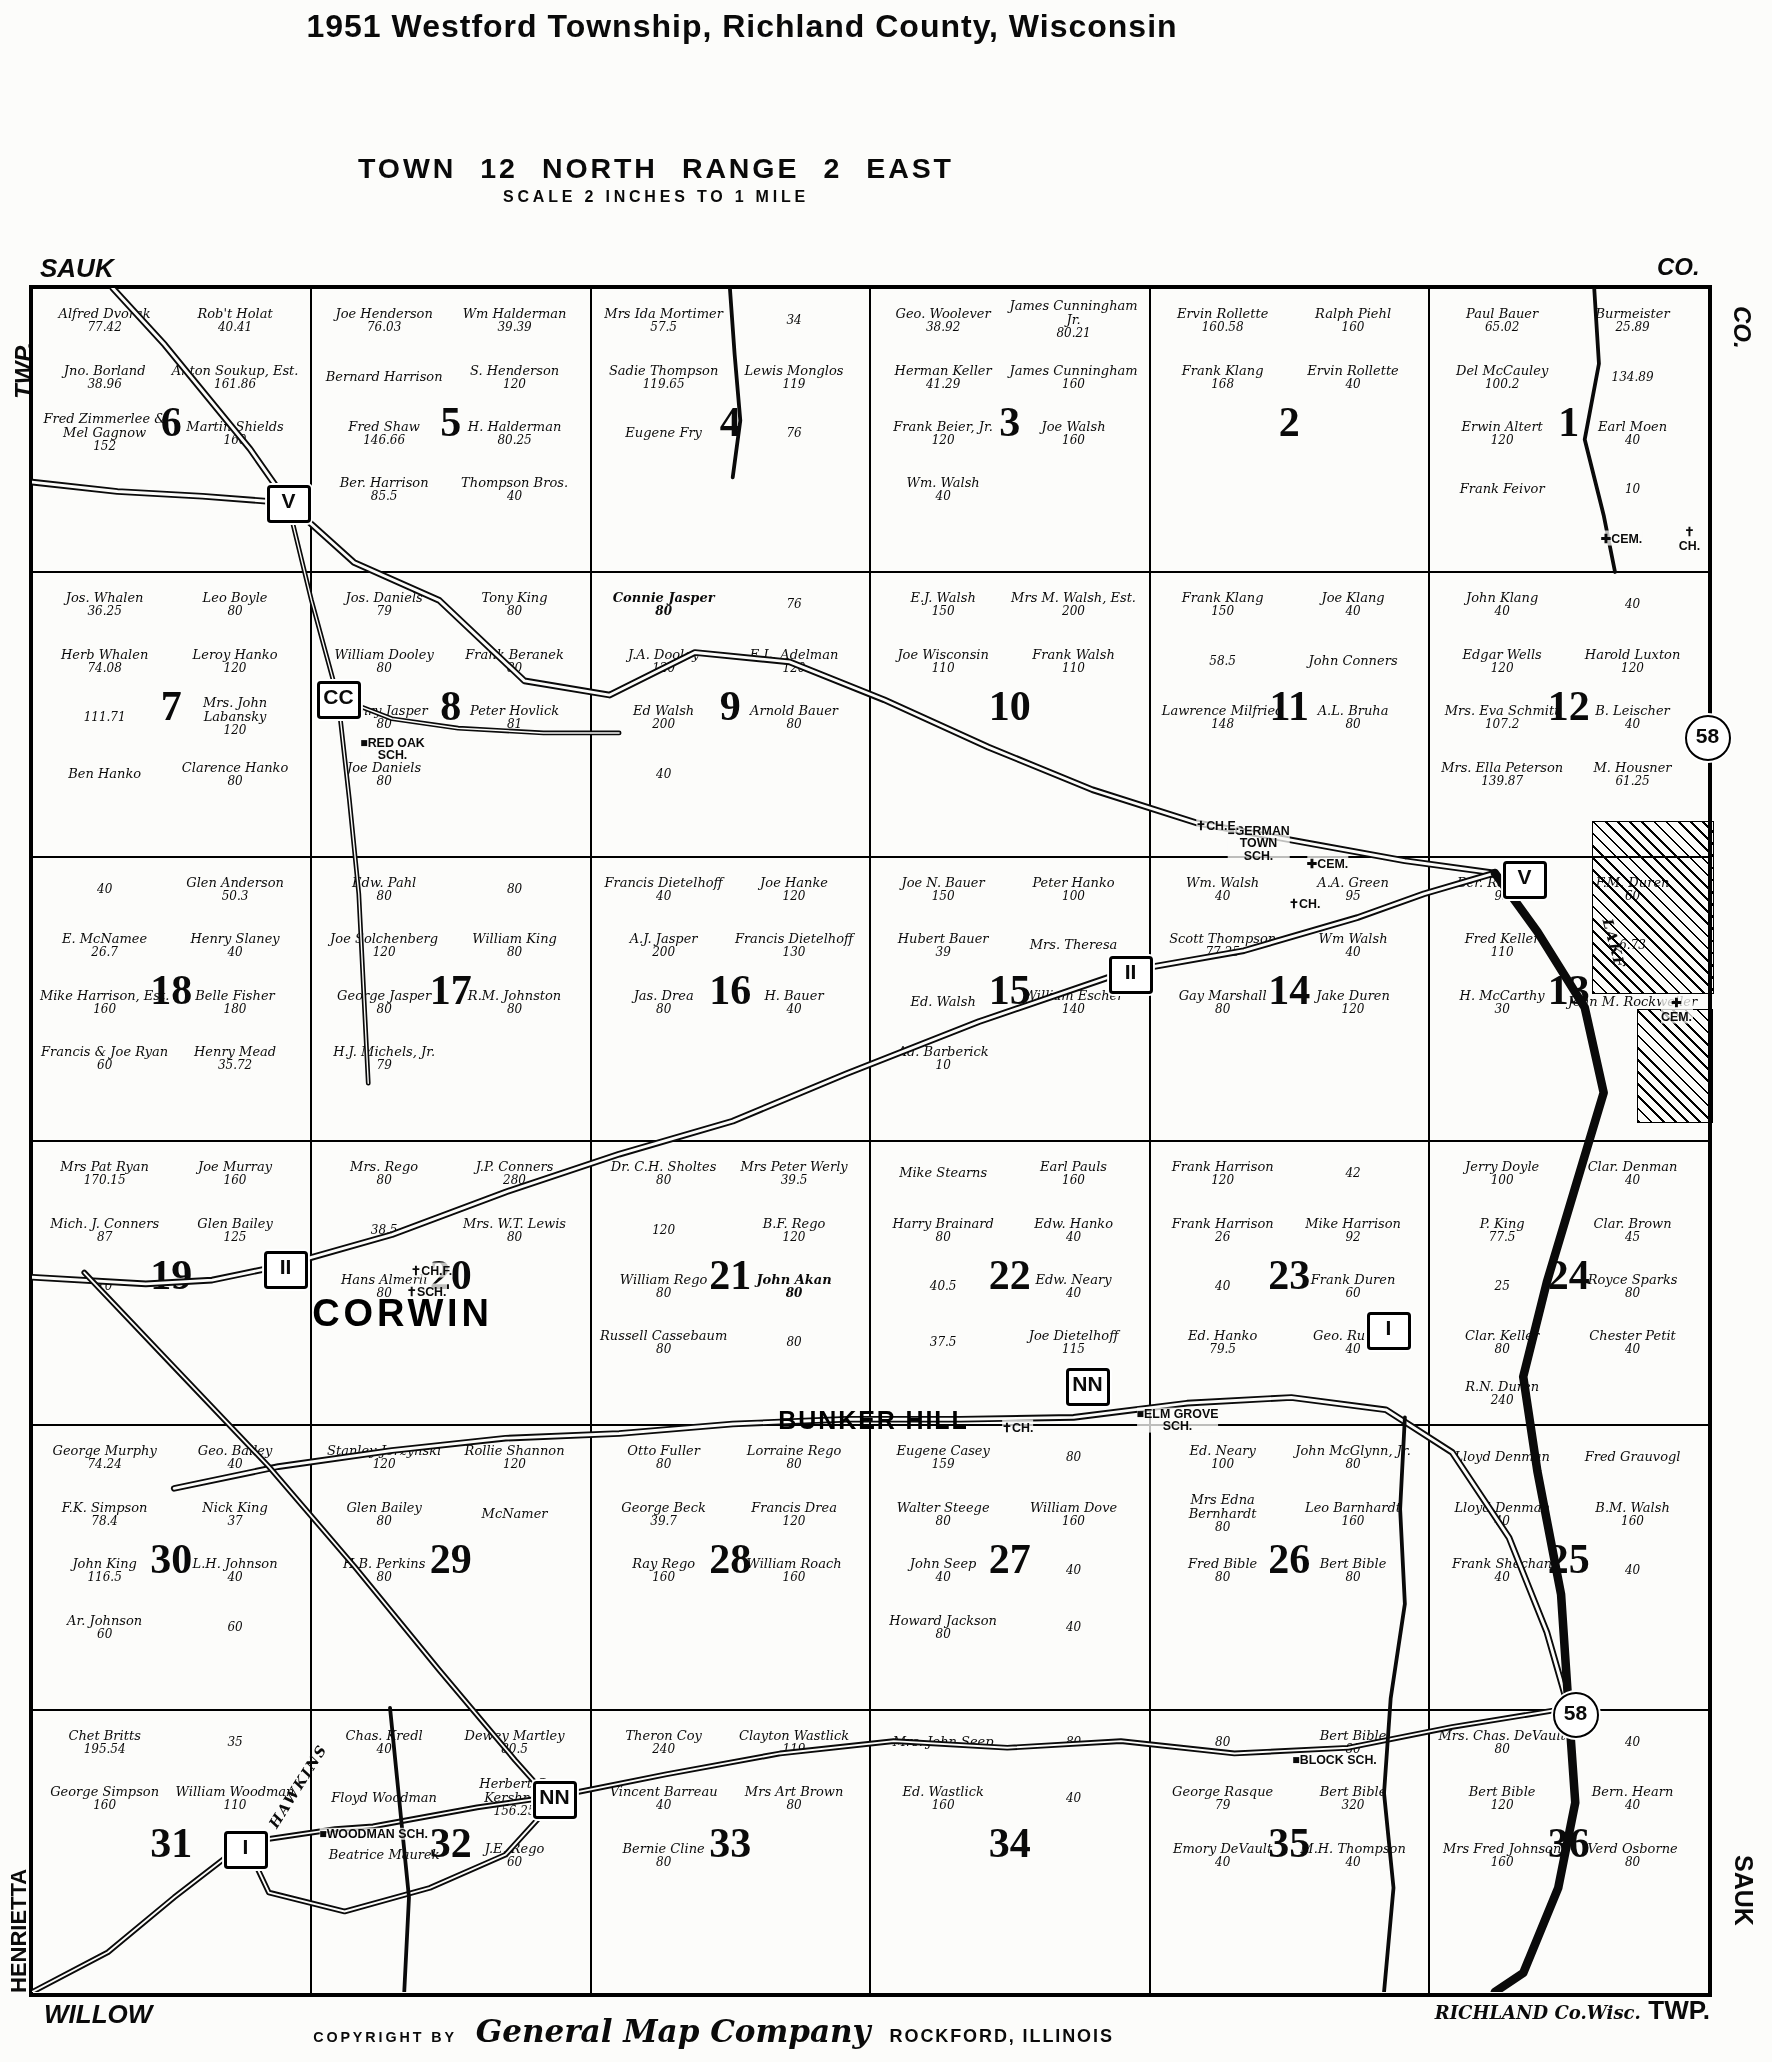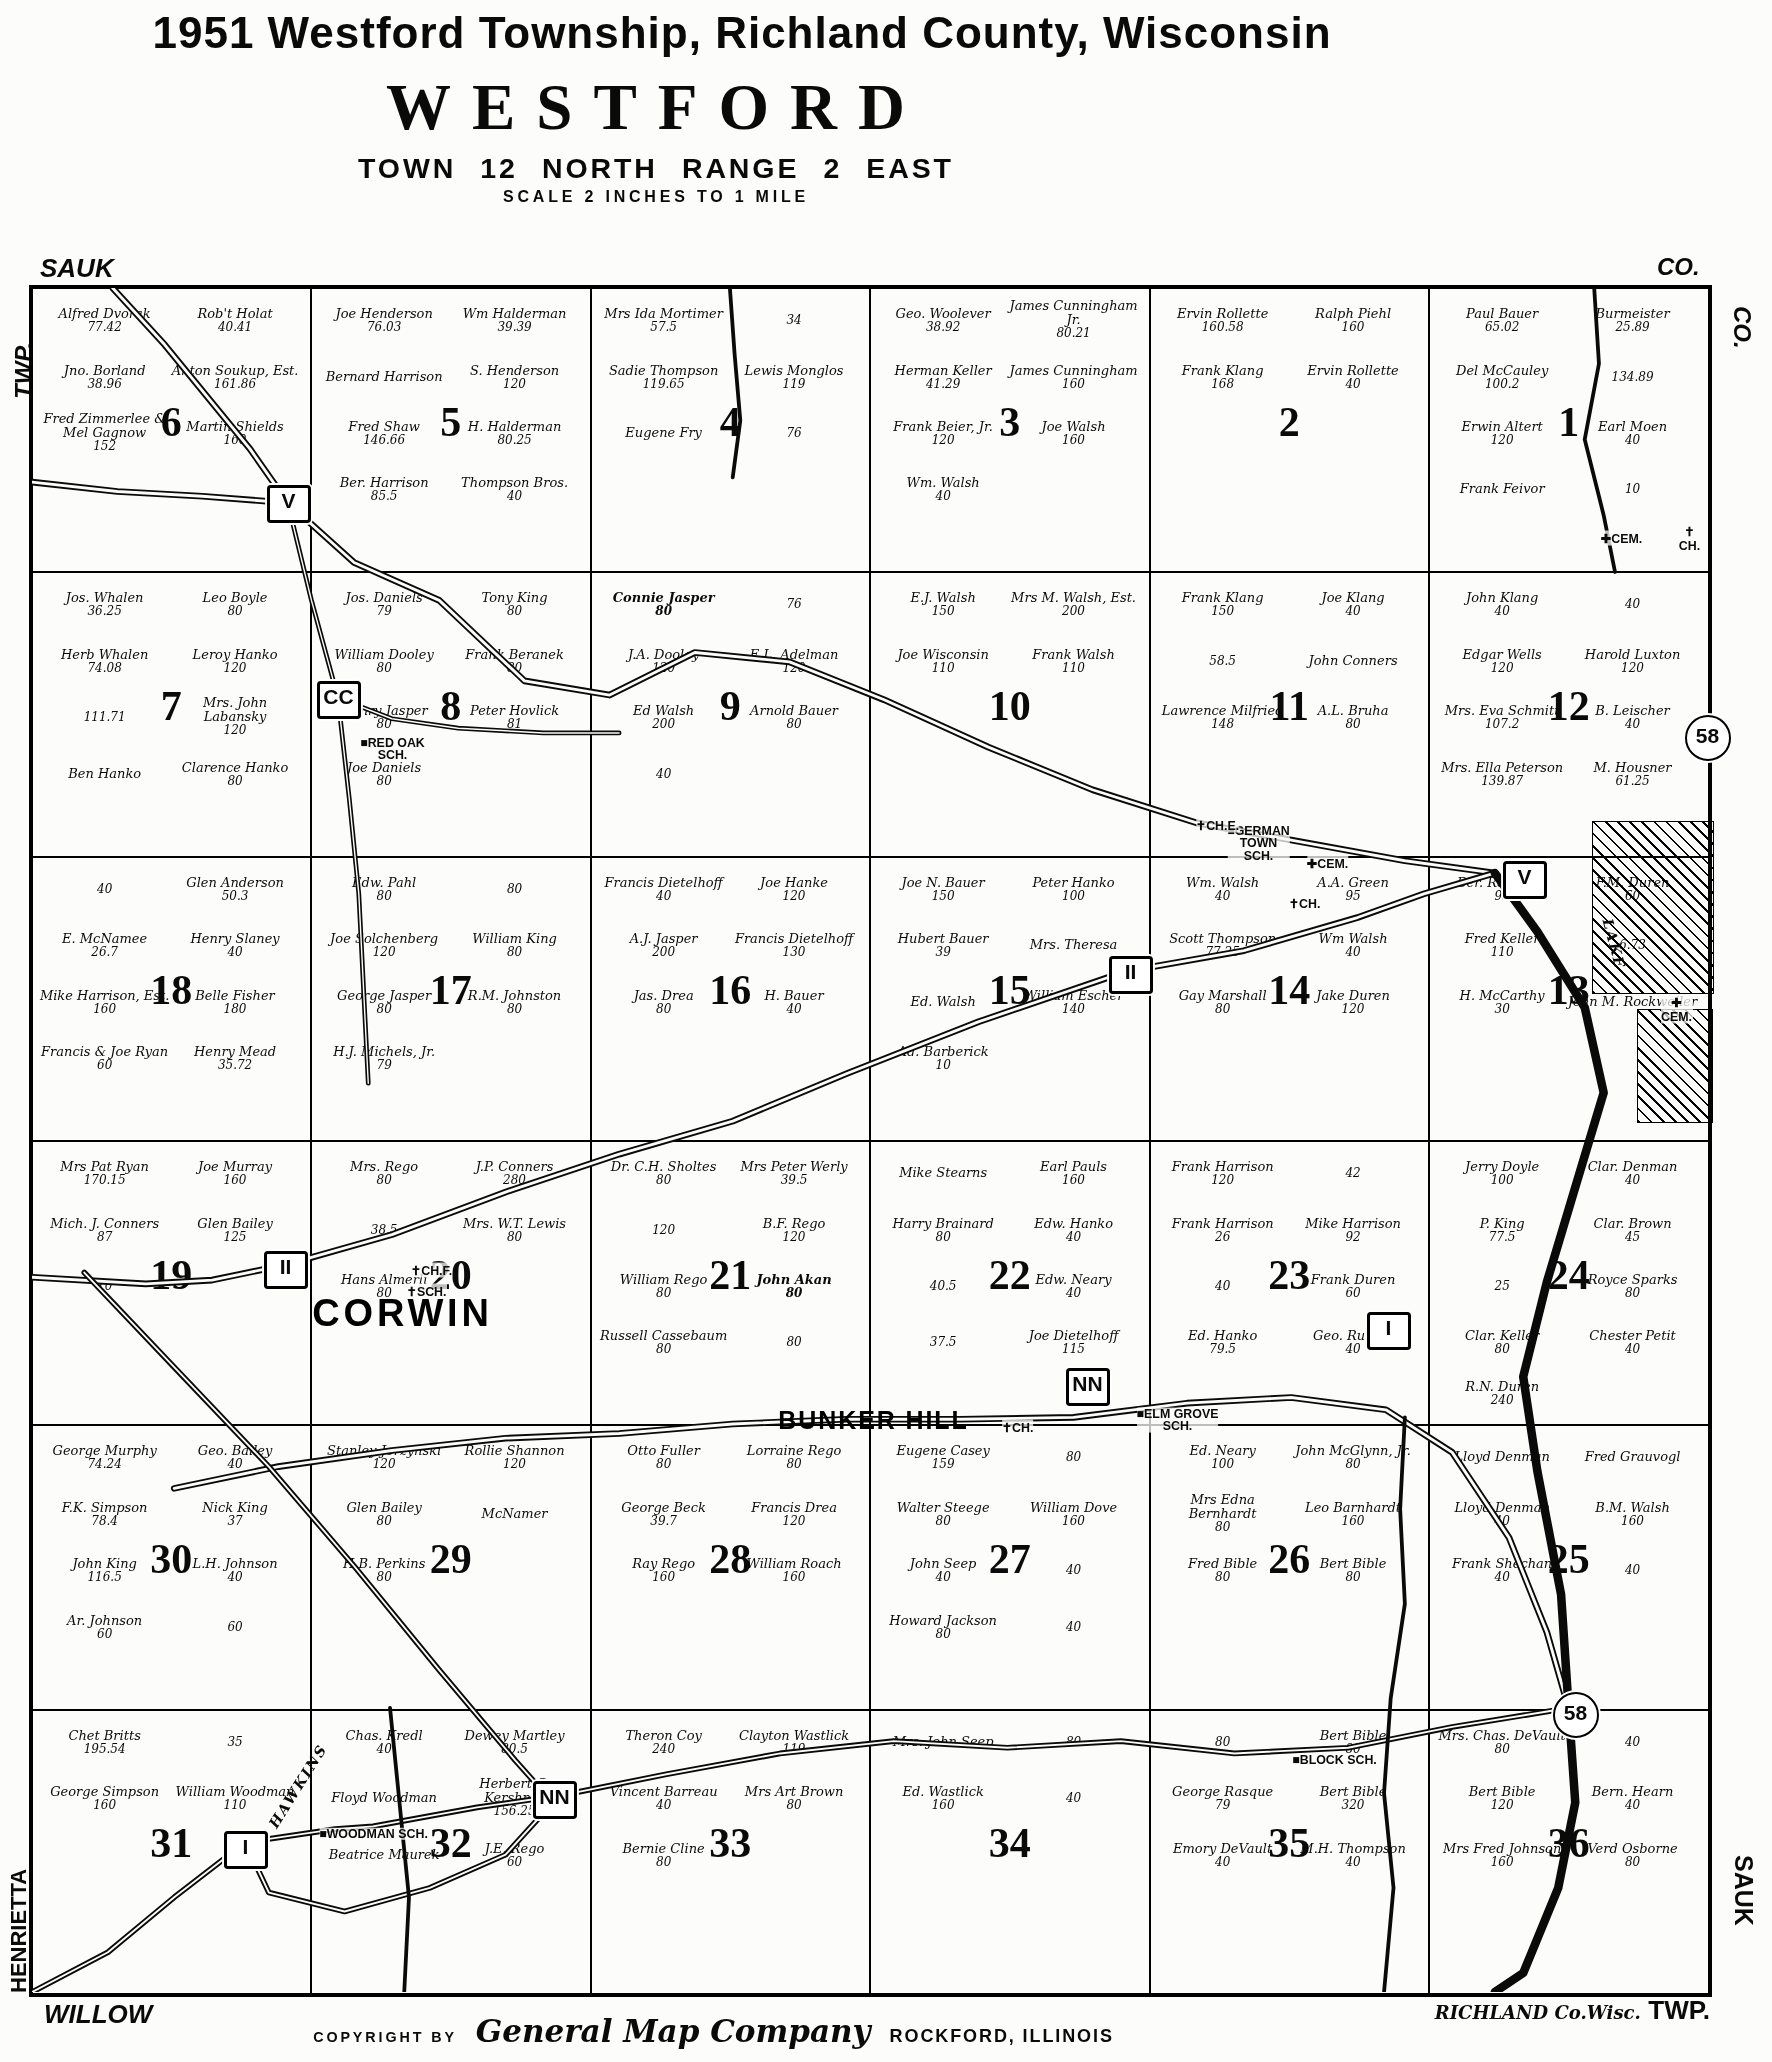--- a/index.html
+++ b/index.html
@@ -1,19 +1,19 @@
 <!DOCTYPE html>
 <html style="font-size:15px"><head>
 <meta charset="utf-8">
 <style>
   html,body{margin:0;padding:0;background:#e8e8e4;}
   #page{position:relative;width:1773px;height:2062px;background:#fcfcfa;color:#0a0a0a;overflow:hidden;
         font-family:"Liberation Sans",sans-serif;}
   
-  .title{position:absolute;top:7.6px;left:0;width:1484px;text-align:center;font-size:44px;font-weight:bold;letter-spacing:1px;}
+  .title{position:absolute;top:7.6px;left:0;width:1484px;text-align:center;font-size:32px;font-weight:bold;letter-spacing:1px;}
   .bigname{position:absolute;top:70px;left:323px;width:666px;text-align:center;
            font-family:"Liberation Serif",serif;font-weight:bold;font-size:65px;letter-spacing:21px;}
   .townrange{position:absolute;top:152px;left:323px;width:666px;text-align:center;font-size:28.5px;font-weight:bold;letter-spacing:2.9px;word-spacing:13.3px;}
   .scale{position:absolute;top:188px;left:323px;width:666px;text-align:center;font-size:16px;font-weight:bold;letter-spacing:3.8px;}
   .contact{position:absolute;top:63px;left:942px;width:342px;text-align:right;font-size:20px;font-weight:bold;line-height:1.22;}
   
   #map{position:absolute;left:28.5px;top:285px;width:1683px;height:1712px;border:3.8px solid #000;box-sizing:border-box;}
   #grid{position:absolute;inset:0;display:grid;grid-template-columns:repeat(6,1fr);grid-template-rows:repeat(6,1fr);}
   .cell{position:relative;border:1px solid #000;box-sizing:border-box;}
   .secnum{position:absolute;left:50%;top:47%;transform:translate(-50%,-50%);
@@ -48,21 +48,20 @@
   .copy .c1{font-size:14.3px;font-weight:bold;letter-spacing:2.9px;}
   .copy .c2{font-family:"DejaVu Serif",serif;font-weight:bold;font-style:italic;font-size:31px;}
   .copy .c3{font-size:18px;font-weight:bold;letter-spacing:1.9px;}
 </style>
 </head>
 <body>
 
 <div id="page">
 
   <div class="title">1951 Westford Township, Richland County, Wisconsin</div>
-  <div class="bigname">WESTFORD</div>
   <div class="townrange">TOWN 12 NORTH   RANGE 2 EAST</div>
   <div class="scale">SCALE 2 INCHES TO 1 MILE</div>
 
   <div class="edge e-italic" style="left:40px;top:253px;font-size:26px;">SAUK</div>
   <div class="edge e-italic vert" style="left:9.5px;top:399px;font-size:24px;transform:rotate(-90deg);">TWP.</div>
   <div class="edge e-italic" style="left:1657px;top:253px;font-size:24px;">CO.</div>
   <div class="edge e-italic vert" style="left:1756px;top:306px;font-size:24px;transform:rotate(90deg);">CO.</div>
   <div class="edge vert" style="left:1758px;top:1855px;font-size:25px;transform:rotate(90deg);">SAUK</div>
   <div class="edge vert" style="left:5.7px;top:1993px;font-size:22px;transform:rotate(-90deg);">HENRIETTA</div>
   <div class="edge e-italic" style="left:44px;top:1999px;font-size:26px;">WILLOW</div>

